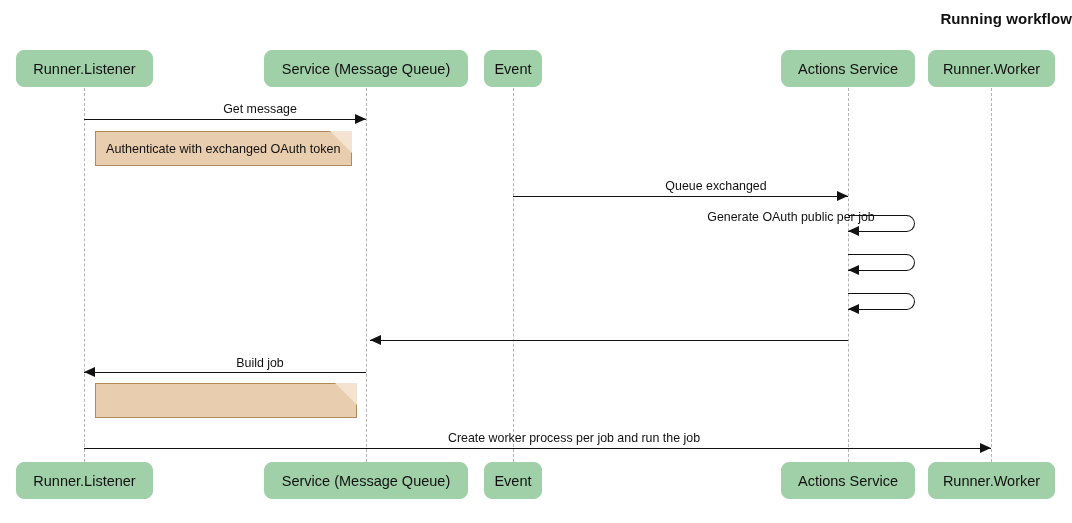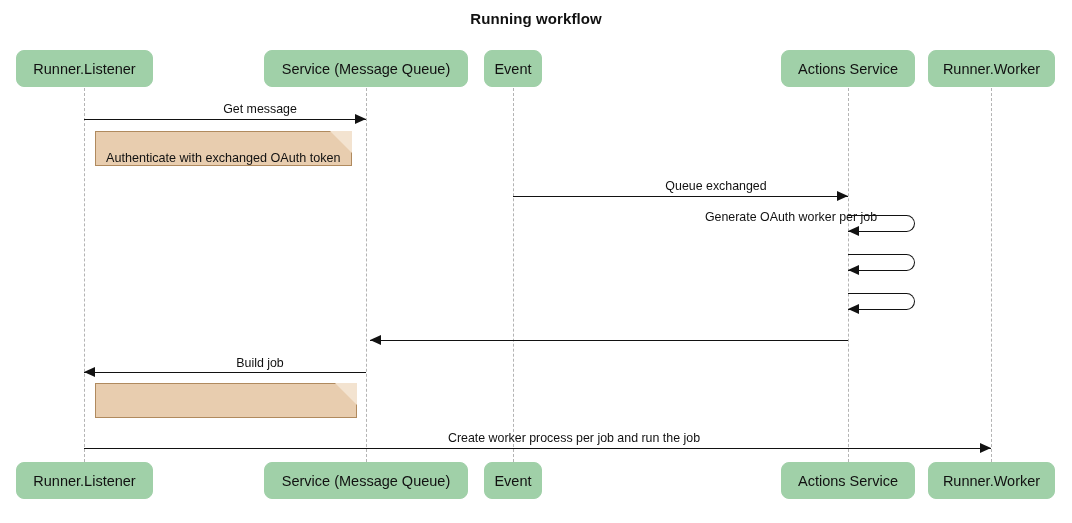--- a/index.html
+++ b/index.html
@@ -9,21 +9,21 @@
     background:#ffffff;
     font-family:"Liberation Sans", sans-serif;
     color:#1a1a1a;
     overflow:hidden;
   }
   #canvas{position:relative;width:1072px;height:523px;}
 
   
   .diagram-title{
     position:absolute;left:0;top:10px;width:1072px;
-    text-align:center;
+    text-align:right;
     font-size:15px;font-weight:bold;color:#111;
     letter-spacing:0.1px;
   }
 
   
   .lifeline{
     position:absolute;top:88px;width:0;height:374px;
     border-left:1px dashed #b4b4b4;
   }
 
@@ -66,21 +66,21 @@
     box-sizing:border-box;
   }
 
   
   .note{
     position:absolute;
     background:#e8cdaf;
     border:1px solid #b08a5e;
     box-sizing:border-box;
     font-size:12.6px;color:#111;
-    display:flex;align-items:flex-end;
+    display:flex;align-items:center;
     padding-left:10px;
     white-space:nowrap;
   }
   .note-fold{
     position:absolute;top:-1px;right:-1px;
     width:0;height:0;
     border-left:11px solid transparent;
     border-bottom:11px solid transparent;
     border-top:11px solid #f3e3d0;
     border-right:11px solid #f3e3d0;
@@ -137,21 +137,21 @@
 
   <div class="note" style="left:95px;top:131px;width:257px;height:35px">
     <span>Authenticate with exchanged OAuth token</span>
     <span class="note-fold"></span>
   </div>
 
   <div class="msg-label" style="left:681px;top:179px">Queue exchanged</div>
   <div class="msg" style="left:513px;top:196px;width:335px"></div>
   <div class="arrowhead right" style="left:837px;top:191px"></div>
 
-  <div class="msg-label" style="left:756px;top:210px">Generate OAuth worker per job</div>
+  <div class="msg-label" style="left:756px;top:210px">Generate OAuth public per job</div>
   <div class="selfloop" style="left:848px;top:215px;width:67px;height:17px"></div>
   <div class="arrowhead left" style="left:848px;top:226px"></div>
 
   <div class="selfloop" style="left:848px;top:254px;width:67px;height:17px"></div>
   <div class="arrowhead left" style="left:848px;top:265px"></div>
 
   <div class="selfloop" style="left:848px;top:293px;width:67px;height:17px"></div>
   <div class="arrowhead left" style="left:848px;top:304px"></div>
 
   <div class="msg" style="left:370px;top:340px;width:478px"></div>

